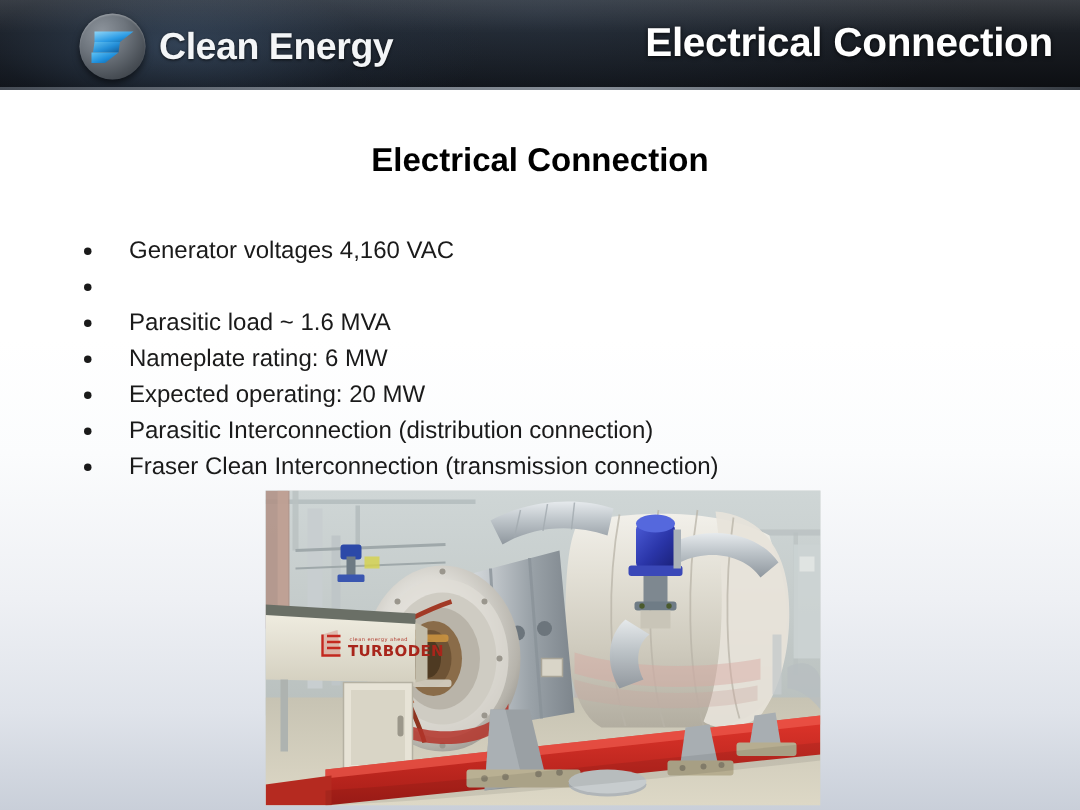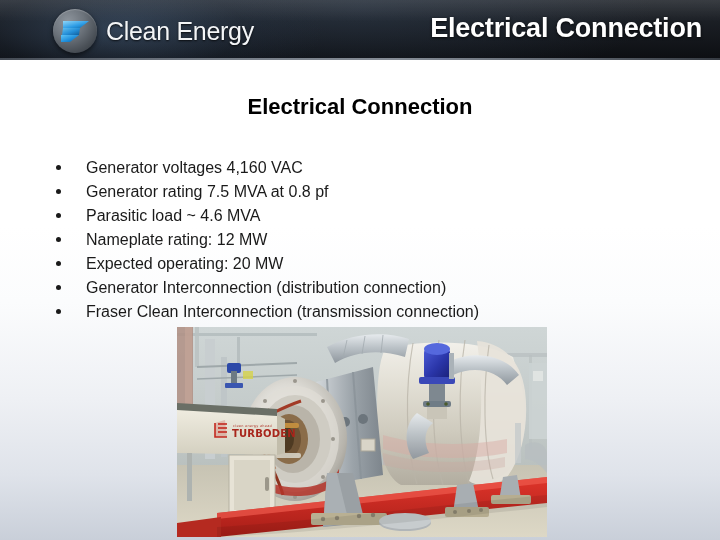--- a/index.html
+++ b/index.html
@@ -72,21 +72,21 @@
     flex: 0 0 auto;
   }
   .logo-mark svg {
     position: absolute;
     left: 7px; top: 10px;
   }
   .logo-text {
     margin-left: 9px;
     color: #f3f5f7;
     font-size: 25px;
-    font-weight: 400;
+    font-weight: 700;
     letter-spacing: -0.3px;
     text-shadow: 0 1px 2px rgba(0,0,0,0.75);
     white-space: nowrap;
   }
 
   
   .header-title {
     position: absolute;
     right: 18px;
     top: 13px;
@@ -186,37 +186,36 @@
 
   <div class="slide-heading">Electrical Connection</div>
 
   <ul class="bullets">
     <li>
       <span class="dot"></span>
       <span>Generator voltages 4,160 VAC</span>
     </li>
     <li>
       <span class="dot"></span>
-      <span>Generator rating 7.5 MVA at 0.8 pf</span>
-    </li>
-    <li>
-      <span class="dot"></span>
-      <span>Parasitic load ~ 4.6 MVA</span>
-    </li>
-    <li>
-      <span class="dot"></span>
-      <span>Nameplate rating: 12 MW</span>
+    </li>
+    <li>
+      <span class="dot"></span>
+      <span>Parasitic load ~ 1.6 MVA</span>
+    </li>
+    <li>
+      <span class="dot"></span>
+      <span>Nameplate rating: 6 MW</span>
     </li>
     <li>
       <span class="dot"></span>
       <span>Expected operating: 20 MW</span>
     </li>
     <li>
       <span class="dot"></span>
-      <span>Generator Interconnection (distribution connection)</span>
+      <span>Parasitic Interconnection (distribution connection)</span>
     </li>
     <li>
       <span class="dot"></span>
       <span>Fraser Clean Interconnection (transmission connection)</span>
     </li>
   </ul>
 
   <div class="photo">
     <svg width="370" height="210" viewBox="0 0 370 210">
       <defs>

